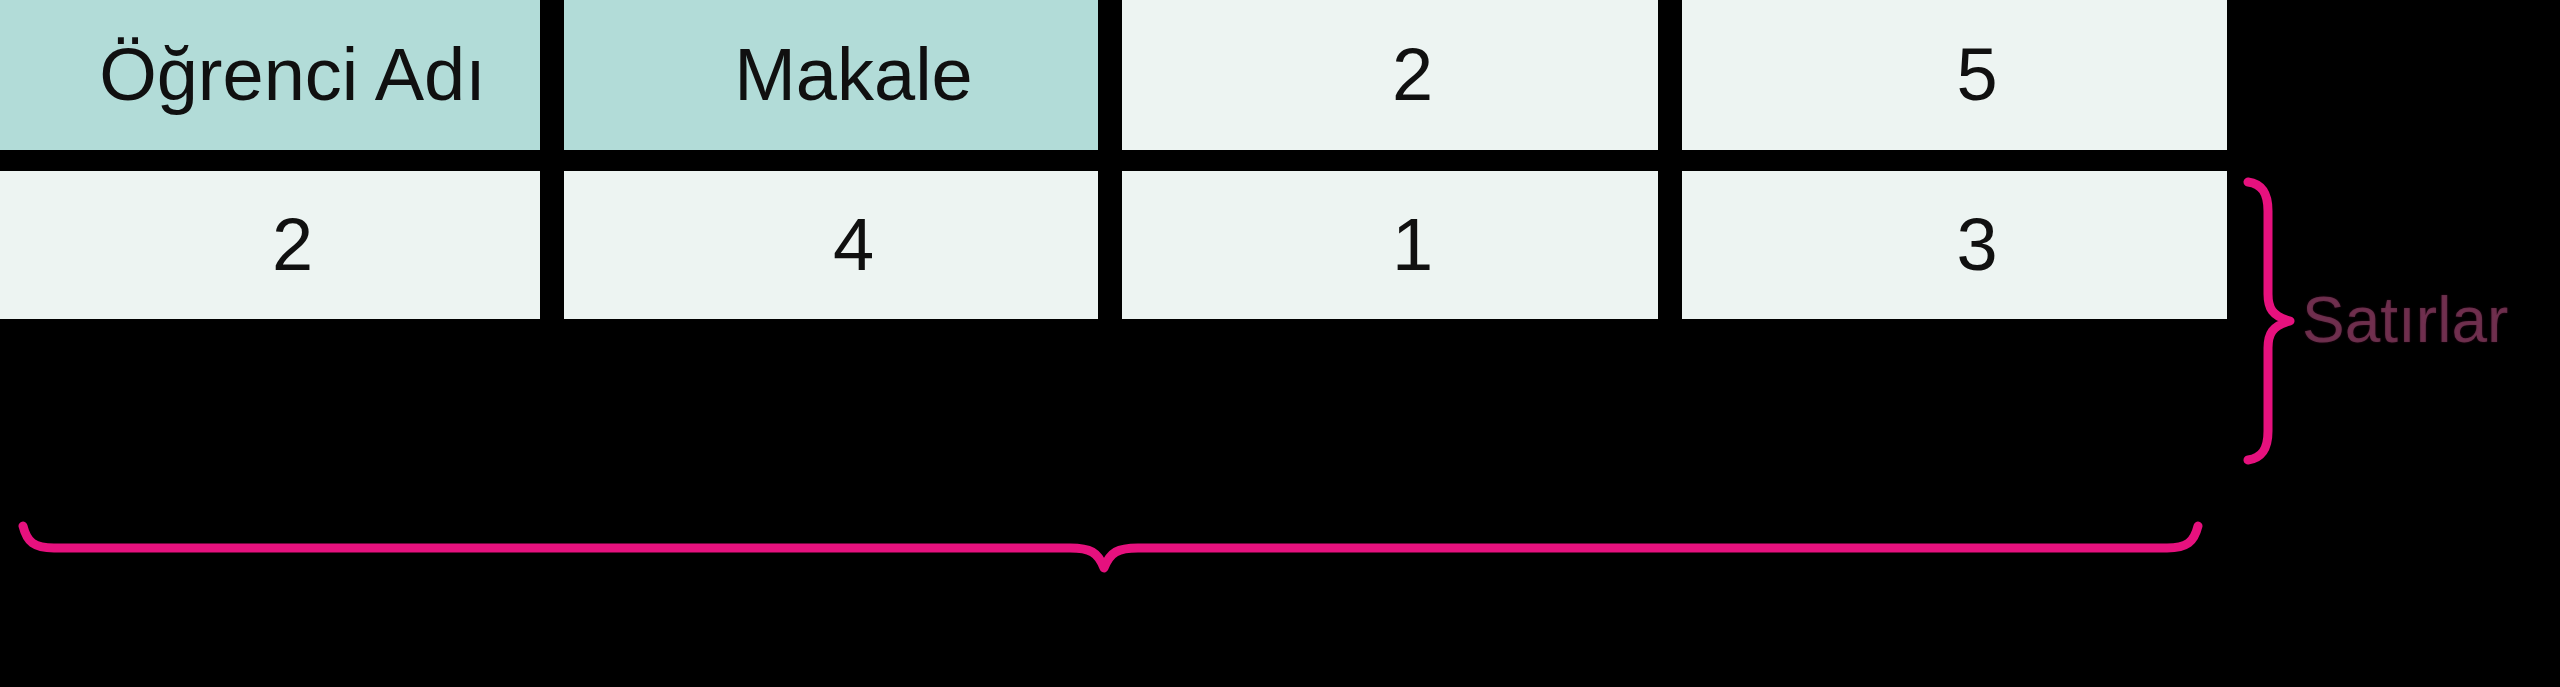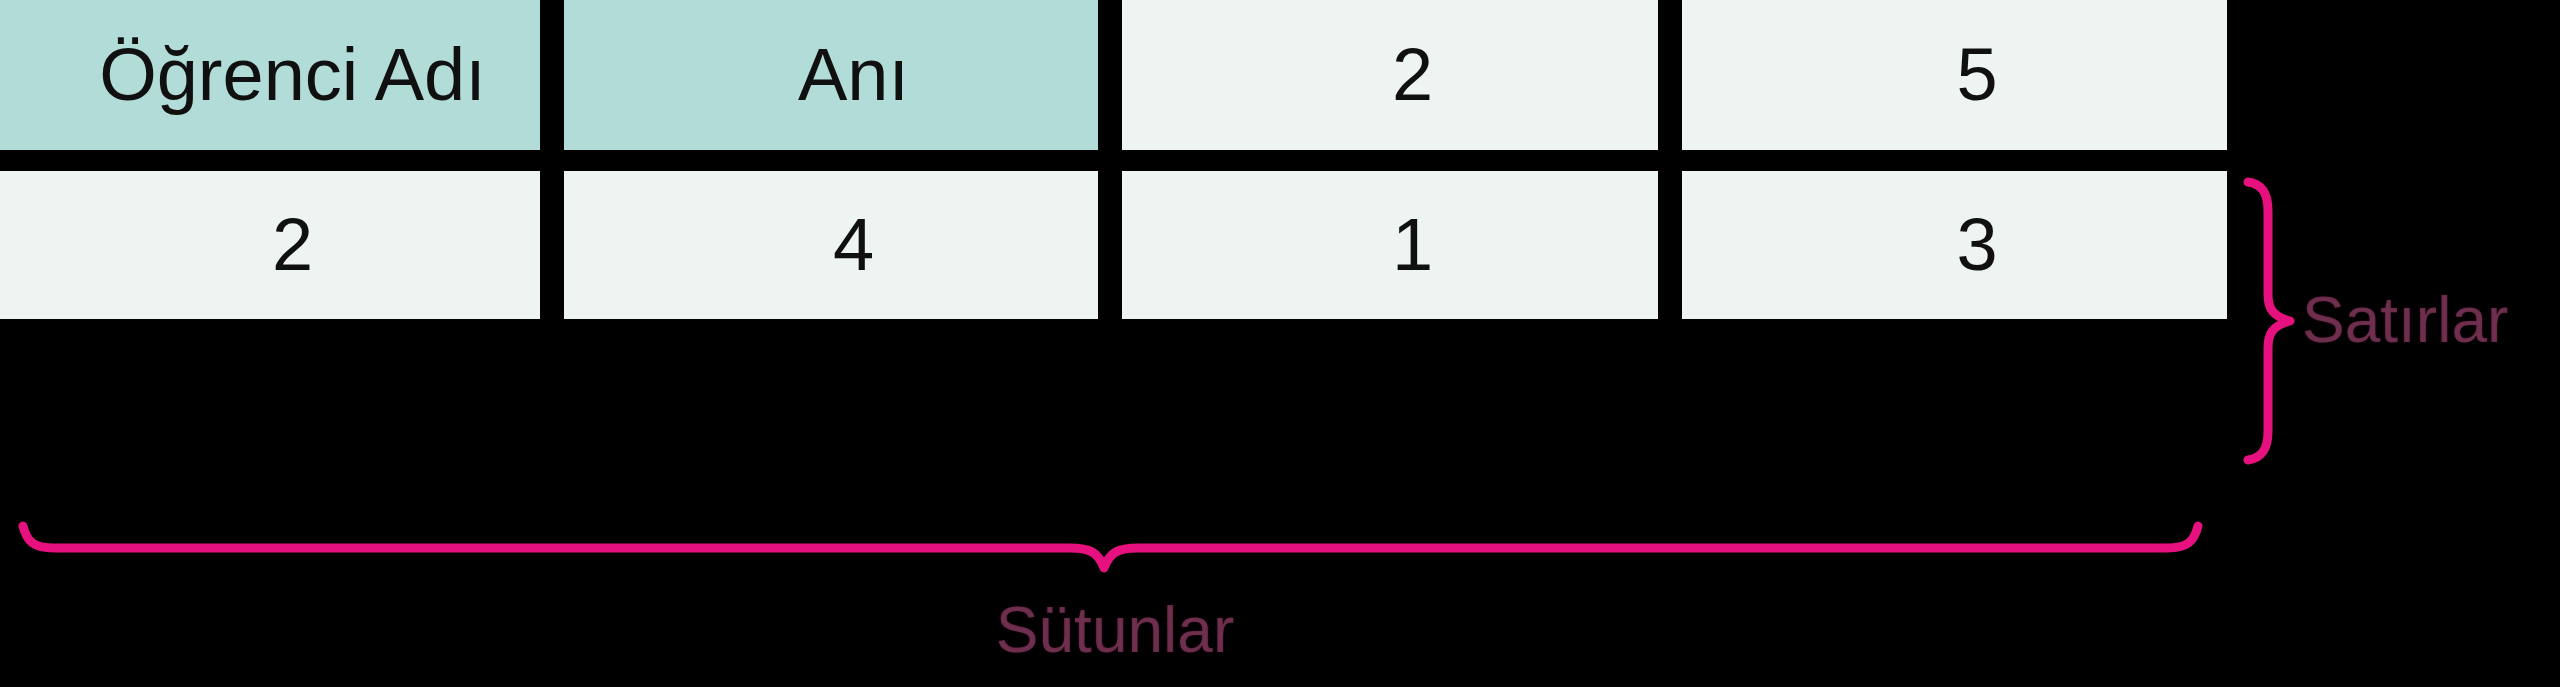--- a/index.html
+++ b/index.html
@@ -93,35 +93,34 @@
     text-align: center;
   }
 </style>
 </head>
 <body>
 
 <div id="stage">
 
   <div class="grid">
     <div class="cell head">Öğrenci Adı</div>
-    <div class="cell head">Anı</div>
+    <div class="cell head">Makale</div>
 
     <div class="cell">2</div>
     <div class="cell">5</div>
     <div class="cell">2</div>
 
     <div class="cell">4</div>
     <div class="cell">1</div>
     <div class="cell">3</div>
   </div>
 
   <svg class="brace-rows" viewBox="0 0 70 290" xmlns="http://www.w3.org/2000/svg" aria-hidden="true">
     <path class="brace-path" d="M10,6 C24,8 30,17 30,35 L30,118 C30,132 34,140 52,145 C34,150 30,158 30,172 L30,255 C30,273 24,282 10,284"></path>
   </svg>
 
   <svg class="brace-cols" viewBox="0 0 2185 60" xmlns="http://www.w3.org/2000/svg" aria-hidden="true">
     <path class="brace-path" d="M5,8 C9,24 16,30 36,30 L1052,30 C1072,30 1080,34 1086,50 C1092,34 1100,30 1120,30 L2149,30 C2169,30 2176,24 2180,8"></path>
   </svg>
 
   <div class="ghost ghost-rows">Satırlar</div>
-  <div class="ghost ghost-cols">Sütunlar</div>
 
 </div>
 
 </body></html>

